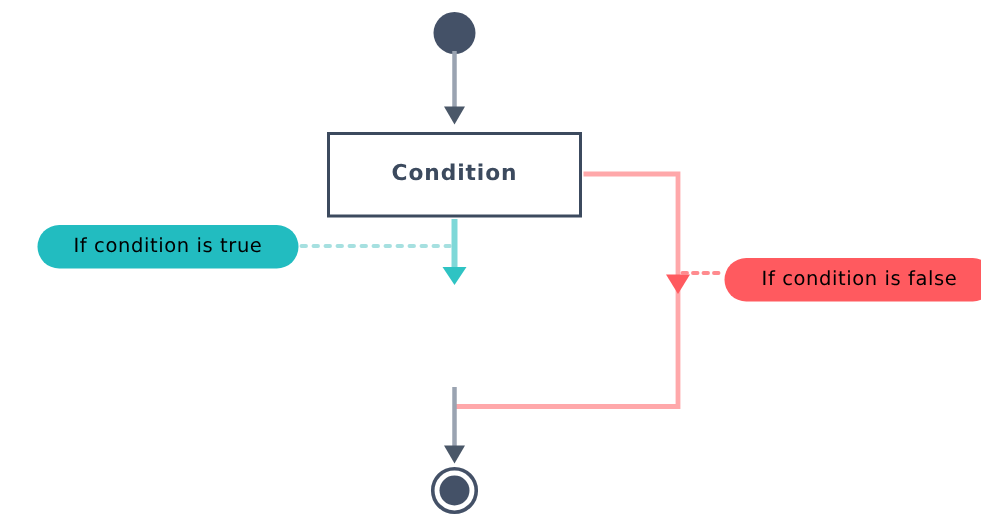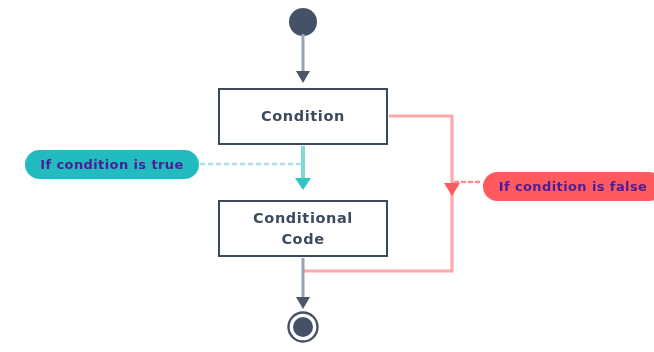--- a/index.html
+++ b/index.html
@@ -57,23 +57,23 @@
   }
   .pill {
     position: absolute;
     box-sizing: border-box;
     border-radius: 999px;
     display: flex;
     align-items: center;
     justify-content: center;
   }
   .pill-label {
-    color: #4c1d95;
+    color: #000000;
     font-size: 13px;
-    font-weight: bold;
+    font-weight: normal;
     letter-spacing: 0.4px;
     white-space: nowrap;
     font-family: "DejaVu Sans", sans-serif;
   }
   #true-pill {
     left: 10px;
     top: 150px;
     width: 174px;
     height: 29px;
   }
@@ -110,26 +110,20 @@
     <polygon points="281,297 295,297 288,309" fill="#4a5768"></polygon>
 
     <circle cx="288" cy="327" r="14.5" fill="none" stroke="#445167" stroke-width="2.4"></circle>
     <circle cx="288" cy="327" r="10" fill="#445167"></circle>
   </svg>
 
   <div class="node-box" id="condition-box">
     <span class="node-label">Condition</span>
   </div>
 
-  <div class="node-box" id="conditional-code-box">
-    <span class="node-label">
-      <span>Conditional</span><br>
-      <span>Code</span>
-    </span>
-  </div>
 
   <div class="pill" id="true-pill" style="background:#22bcc0;">
     <span class="pill-label">If condition is true</span>
   </div>
 
   <div class="pill" id="false-pill" style="background:#ff5a5f;">
     <span class="pill-label">If condition is false</span>
   </div>
 
 </div>

